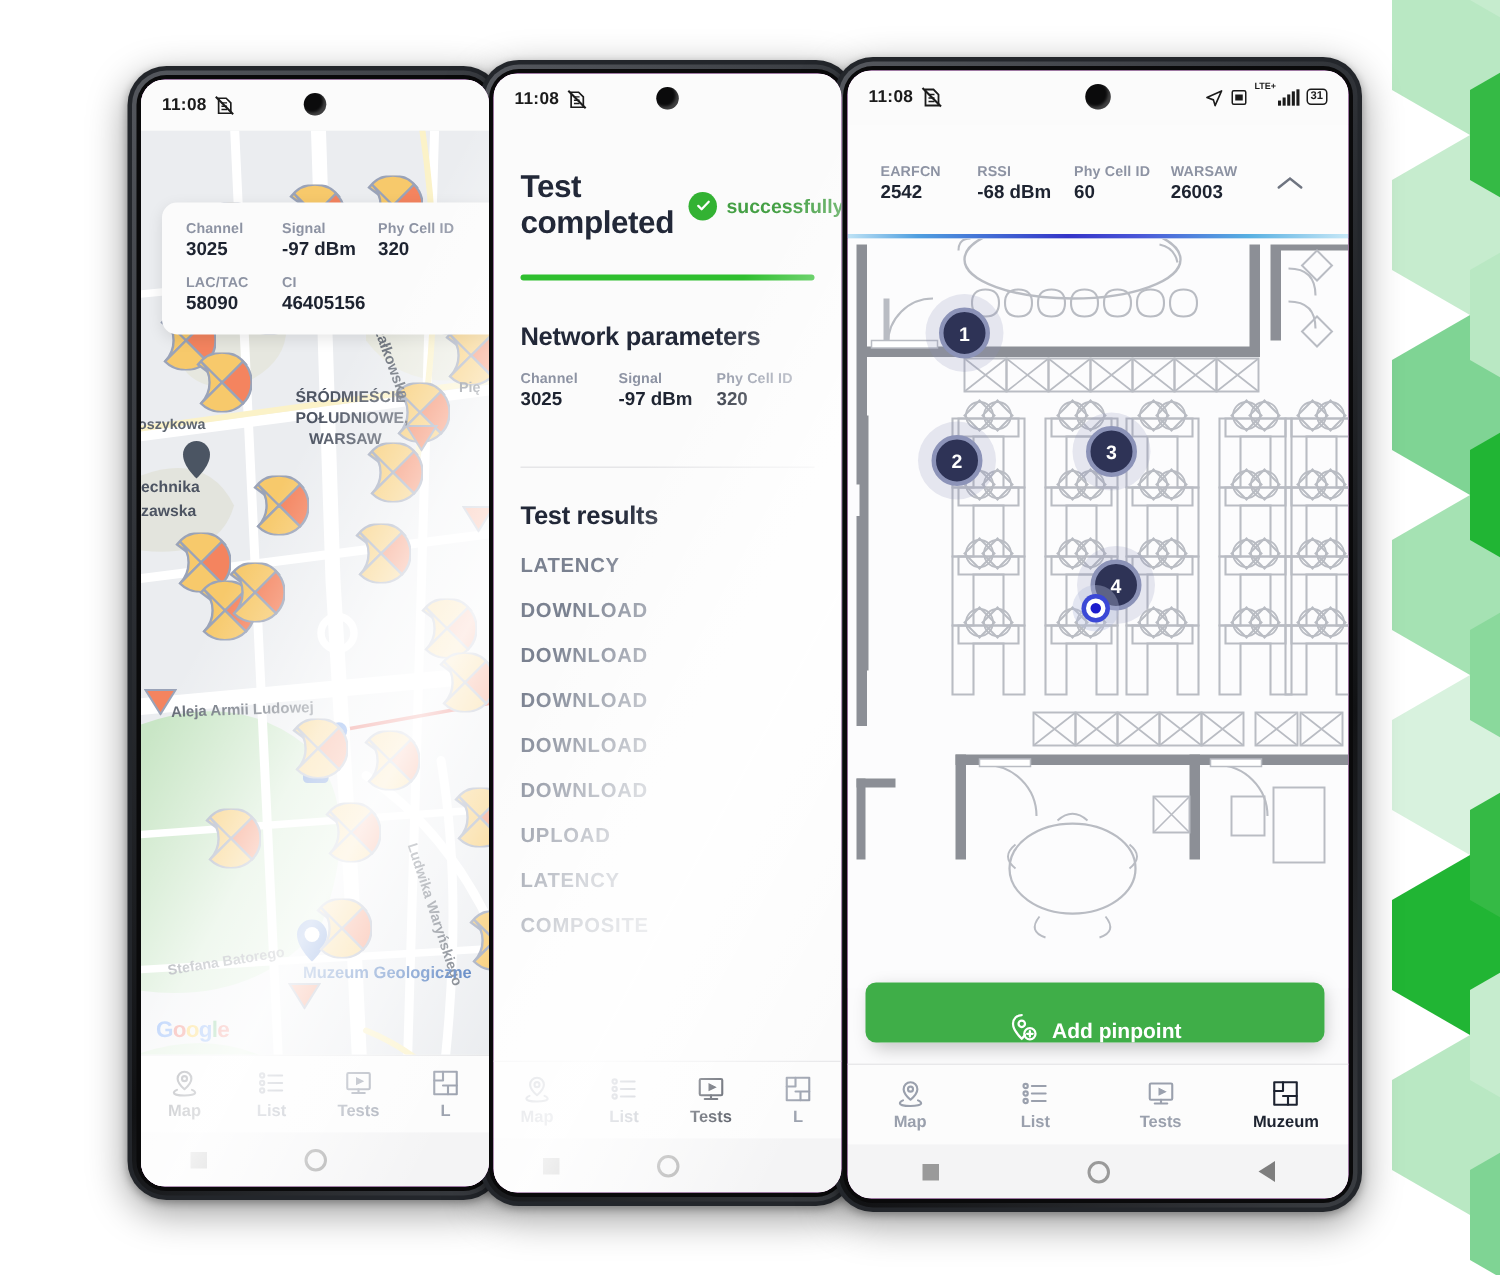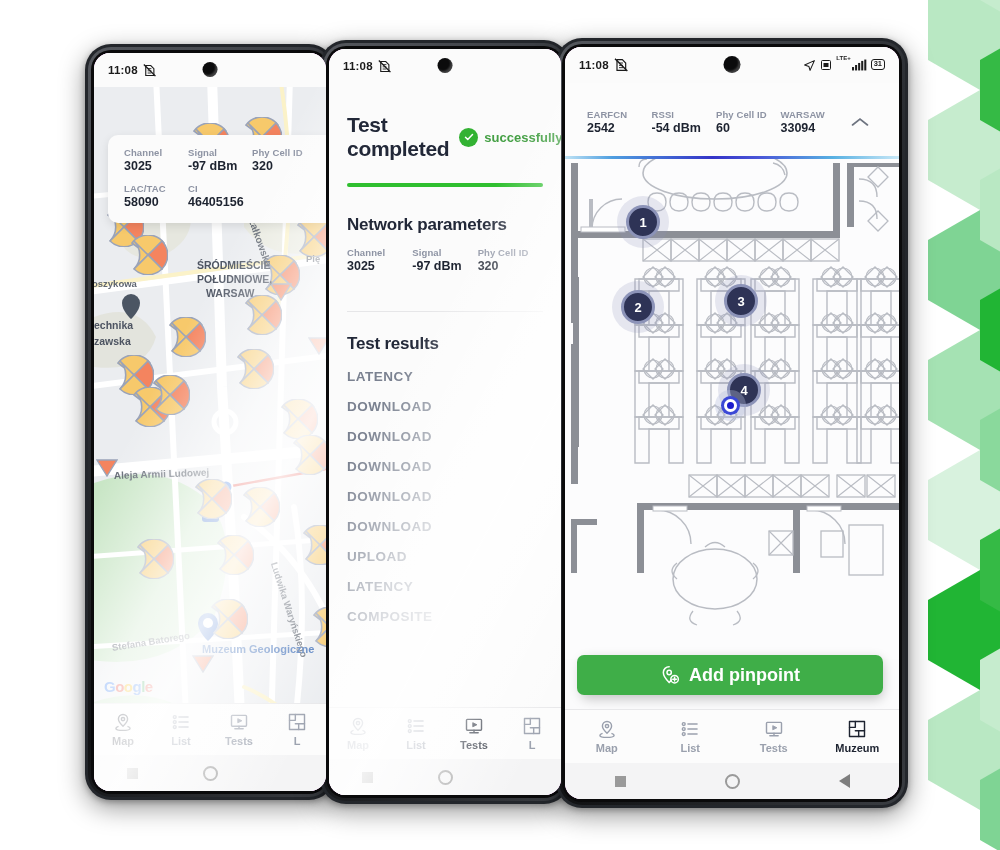--- a/index.html
+++ b/index.html
@@ -87,22 +87,22 @@
          border:3px solid #8c93b8; box-shadow:0 0 0 9px rgba(140,147,184,.20); }
   .userdot { position:absolute; width:13px; height:13px; border-radius:50%;
              background:#1c1ccd; border:3px solid #fff; z-index:7;
              box-shadow:0 0 0 3px #3b48d6, 0 0 0 9px rgba(180,188,220,.35); }
   .actionbar { position:absolute; left:16px; right:16px; bottom:14px; height:40px;
                display:flex; z-index:12; border-radius:7px;
                box-shadow:0 4px 12px rgba(0,0,0,.22); overflow:visible; }
   .btn-finish { width:88px; background:#2e3356; color:#fff; font-size:14px;
                 font-weight:700; display:flex; align-items:center;
                 justify-content:center; border-radius:7px 0 0 7px; }
-  .btn-add { flex:1; background:#3fae48; color:#fff; font-size:18px; font-weight:700;
-             display:flex; align-items:center; justify-content:center; gap:9px;
+  .btn-add { flex:1; background:#3fae48; color:#fff; font-size:14px; font-weight:700;
+             display:flex; align-items:flex-end; justify-content:center; gap:9px;
              border-radius:7px; margin-left:-4px; }
   .progressbar { height:3px; background:linear-gradient(90deg,#bfe3f5 0%,#4f9fe0 14%,
                  #3434c8 44%, #4a56d8 58%, #57b0e2 80%, #c8e8f7 100%); flex:0 0 auto; }
 
   
   .mapbg { position:absolute; inset:0; background:#eceef0; }
   .mlabel { position:absolute; font-size:10px; color:#5f6671; font-weight:600;
             white-space:nowrap; }
   .sector { position:absolute; }
   .gmlogo { position:absolute; left:10px; bottom:8px; font-size:15px; font-weight:700;
@@ -577,29 +577,29 @@
         </div>
 
         <div class="paramcard" style="padding-top:26px;padding-bottom:10px;position:relative;">
           <div class="prow" style="padding:0 24px 0 22px; margin-bottom:11px;">
             <div class="pcell">
               <div class="plabel">EARFCN</div>
               <div class="pval">2542</div>
             </div>
             <div class="pcell">
               <div class="plabel">RSSI</div>
-              <div class="pval">-54 dBm</div>
+              <div class="pval">-68 dBm</div>
             </div>
             <div class="pcell">
               <div class="plabel">Phy Cell ID</div>
               <div class="pval">60</div>
             </div>
             <div class="pcell">
               <div class="plabel">WARSAW</div>
-              <div class="pval">33094</div>
+              <div class="pval">26003</div>
             </div>
             <div style="width:30px;flex:0 0 auto;display:flex;align-items:center;justify-content:center;">
               <svg width="18" height="12" viewBox="0 0 24 14">
                 <path d="M2 11L12 3l10 8" fill="none" stroke="#6e7480" stroke-width="2.2" stroke-linecap="round"></path>
               </svg>
             </div>
           </div>
         </div>
 
         <div class="progressbar"></div>

